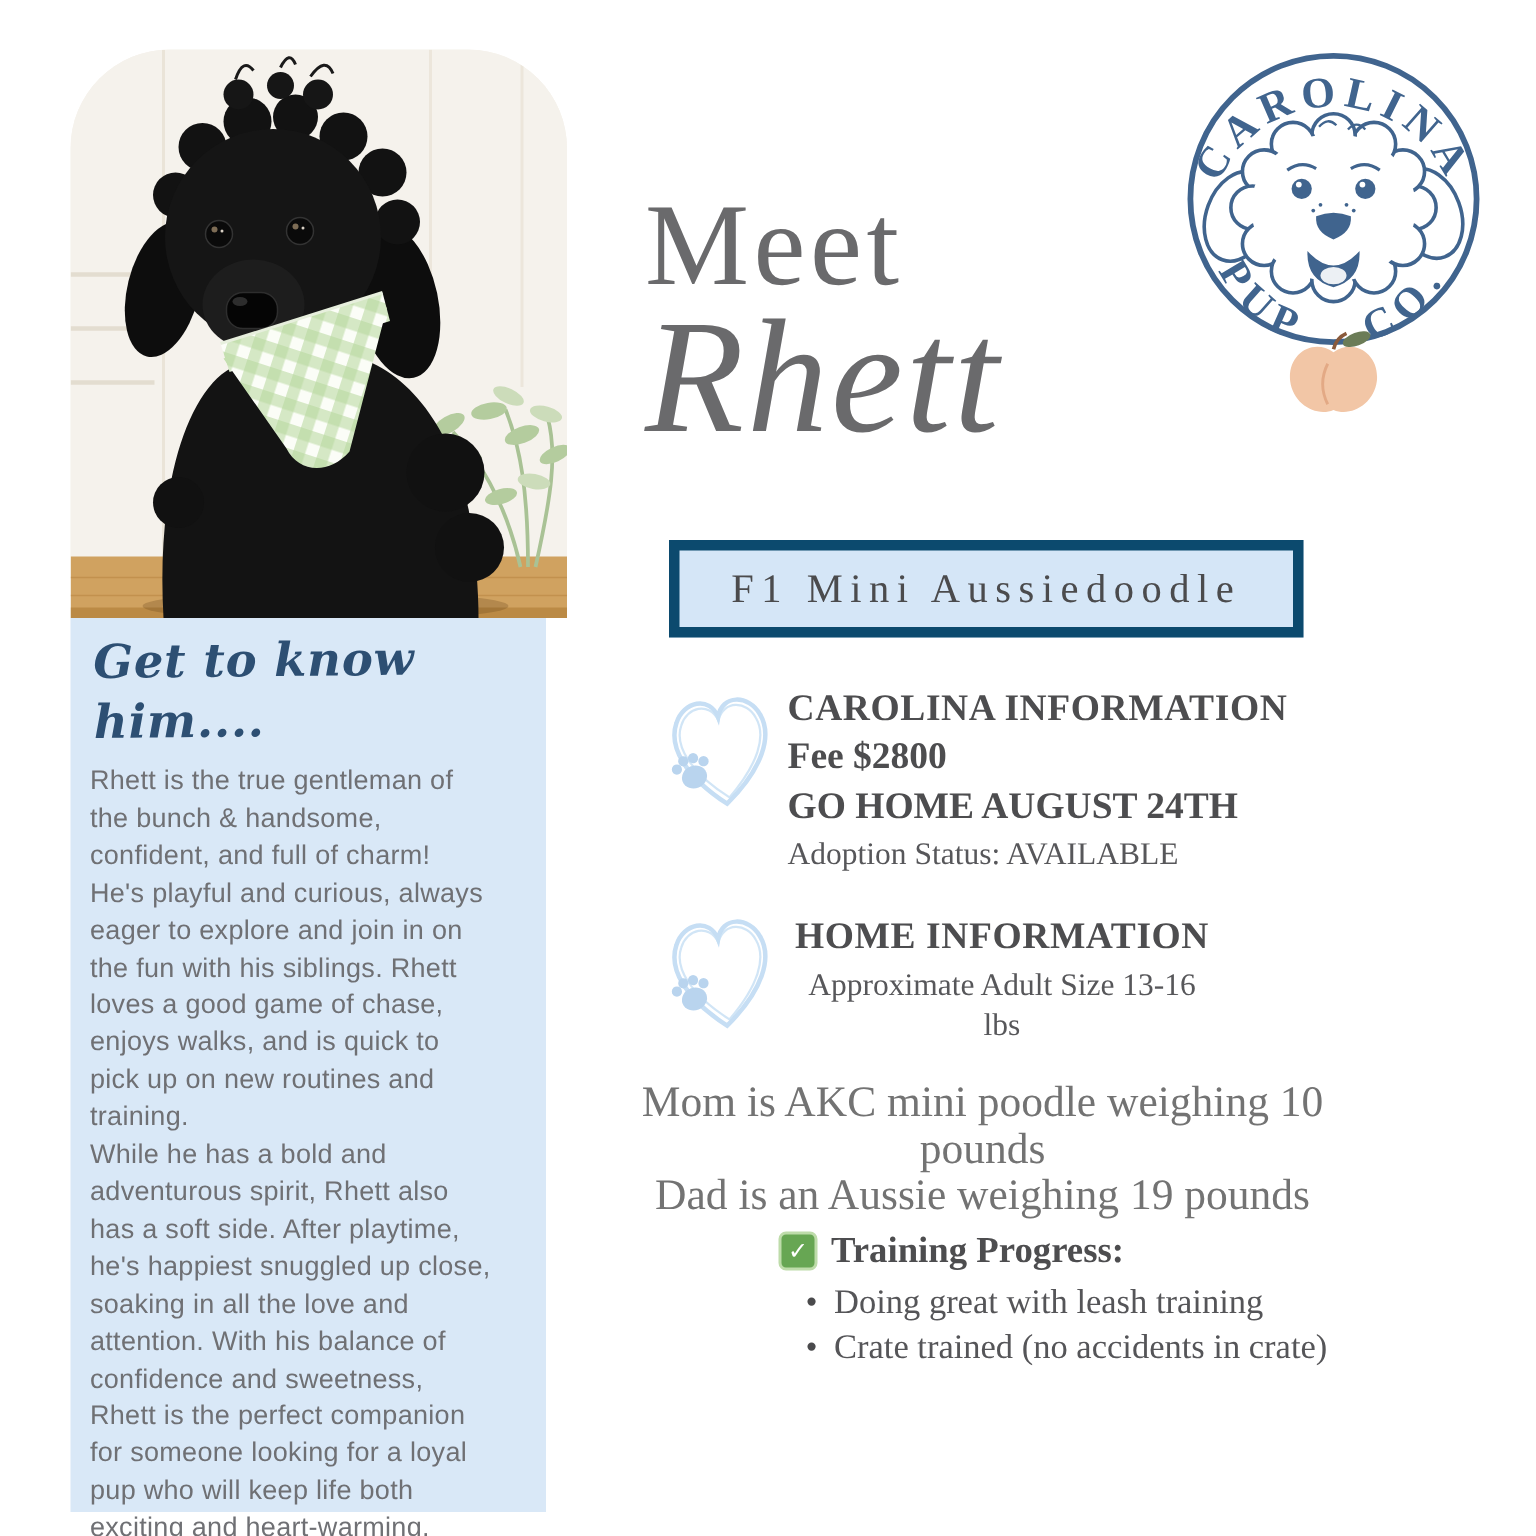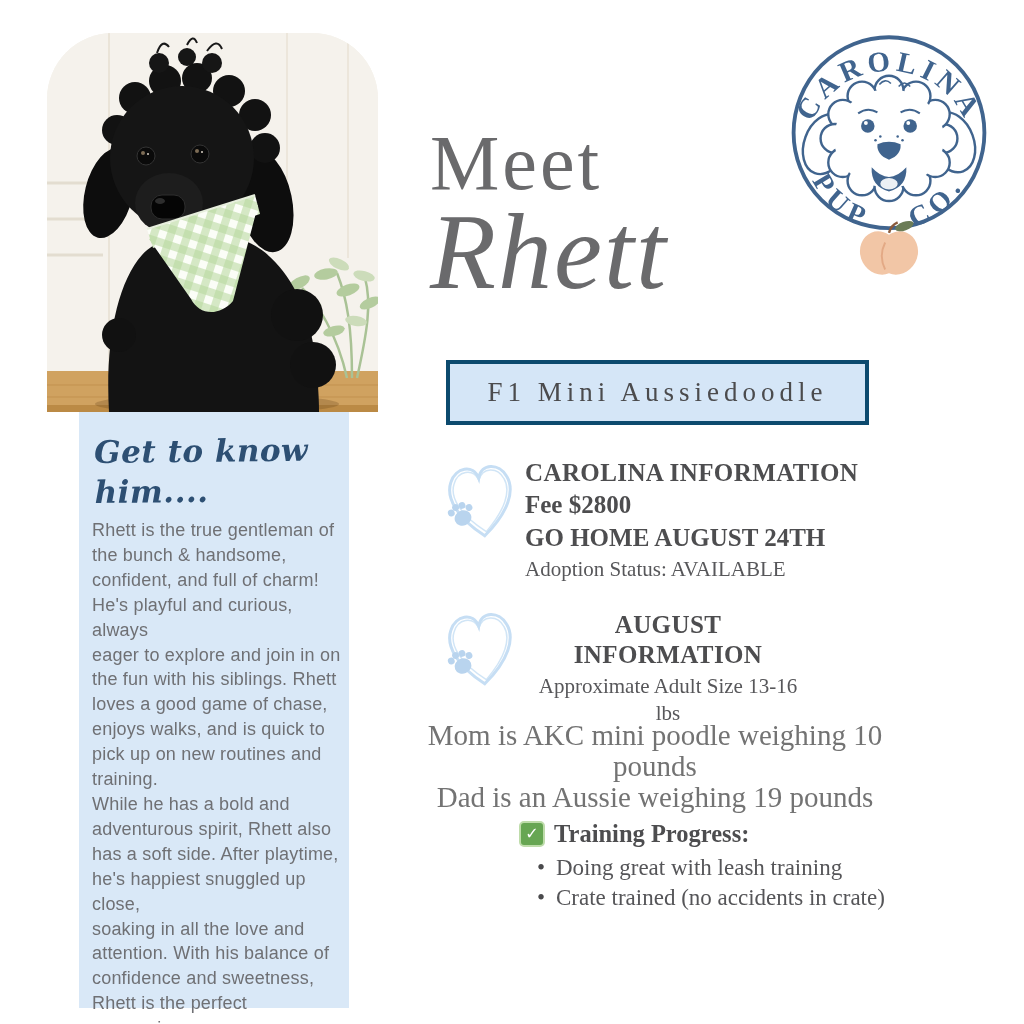--- a/index.html
+++ b/index.html
@@ -9,23 +9,22 @@
     font-family:"Liberation Sans","DejaVu Sans",sans-serif;
   }
   
   .card{position:absolute;left:47px;top:33px;width:331px;}
   .photo{
     width:331px;height:379px;border-radius:66px 66px 0 0;overflow:hidden;
     background:#f5f2ec;display:block;
   }
   .photo svg{display:block;}
   .panel{
-    background:#d9e8f7;width:270px;height:596px;box-sizing:border-box;
-    padding:20px 8px 14px 13px;
-    margin-left:32px;
+    background:#d9e8f7;width:317px;height:596px;box-sizing:border-box;
+    padding:10px 8px 14px 13px;
   }
   .script-head{
     font-family:"DejaVu Serif","Liberation Serif",serif;
     font-style:italic;font-weight:600;
     color:#2d4f73;font-size:31px;line-height:40px;letter-spacing:.5px;
     transform:rotate(-.6deg);transform-origin:left top;margin:0 0 6px 2px;
   }
   .bio{
     white-space:pre-line;color:#6f7074;font-size:18px;line-height:24.9px;
     letter-spacing:.2px;margin:0;
@@ -36,21 +35,21 @@
   .title .meet{
     font-family:"Liberation Serif","DejaVu Serif",serif;
     font-size:78px;line-height:82px;font-weight:400;letter-spacing:3px;margin:0;
   }
   .title .pupname{
     font-family:"Liberation Serif","DejaVu Serif",serif;font-style:italic;
     font-size:108px;line-height:104px;font-weight:400;letter-spacing:2px;margin:-4px 0 0 0;
   }
   .banner{
     position:absolute;left:446px;top:360px;width:423px;height:65px;
-    background:#d5e6f7;border:4px solid #0c4a6e;box-sizing:border-box;
+    background:#d5e6f7;border:7px solid #0c4a6e;box-sizing:border-box;
     display:flex;align-items:center;justify-content:center;
     font-family:"Liberation Serif","DejaVu Serif",serif;
     font-size:27px;letter-spacing:5px;color:#4b4b4d;
   }
   .section{position:absolute;display:flex;align-items:flex-start;}
   .sec-adoption{left:441px;top:452px;}
   .sec-puppy{left:441px;top:604px;}
   .heart-wrap{width:84px;flex:0 0 84px;}
   .sec-text{font-family:"Liberation Serif","DejaVu Serif",serif;color:#4d4d4f;}
   .sec-head{font-size:25px;font-weight:bold;letter-spacing:.4px;line-height:30px;margin:6px 0 0 0;}
@@ -295,21 +294,21 @@
       <g transform="translate(22 62) rotate(-22)" fill="#b9d4ee">
         <ellipse cx="0" cy="0" rx="8.5" ry="7.5"></ellipse>
         <circle cx="-9" cy="-9" r="3.4"></circle>
         <circle cx="-3" cy="-12.5" r="3.4"></circle>
         <circle cx="3.8" cy="-12" r="3.4"></circle>
         <circle cx="9.5" cy="-7.5" r="3.4"></circle>
       </g>
     </svg>
   </div>
   <div class="sec-text sec-center">
-    <p class="sec-head">AUGUST INFORMATION</p>
+    <p class="sec-head">HOME INFORMATION</p>
     <p class="sec-line">Approximate Adult Size 13-16 lbs</p>
   </div>
 </div>
 
 <div class="parents">
   <div>Mom is AKC mini poodle weighing 10 pounds</div>
   <div>Dad is an Aussie weighing 19 pounds</div>
 </div>
 
 <div class="training">

